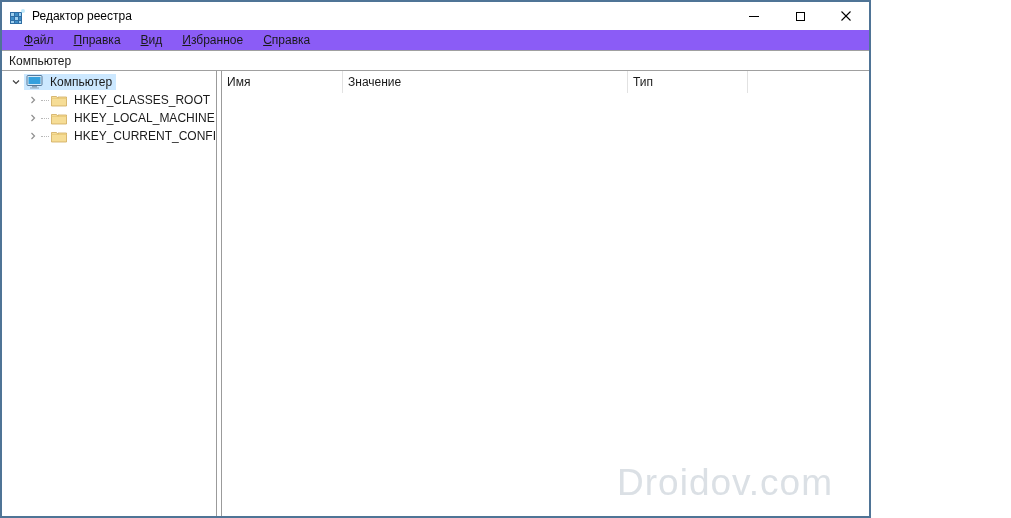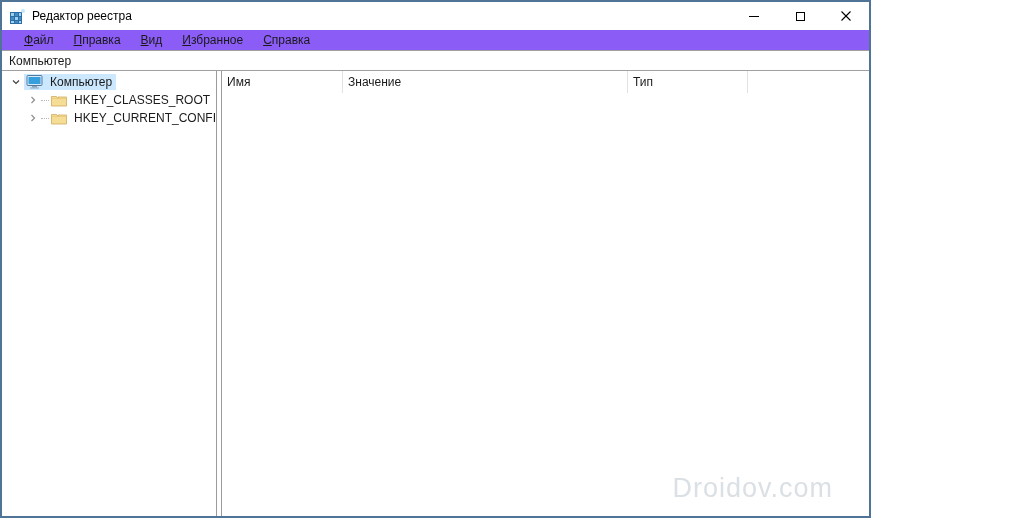--- a/index.html
+++ b/index.html
@@ -58,21 +58,21 @@
   .list-header { height:22px; display:flex; flex:0 0 auto; align-items:center; }
   .col { height:100%; display:flex; align-items:center; padding-left:5px; border-right:1px solid #e2e2e2; color:#1b1b1b; background:#fff; }
   .col-name { width:121px; }
   .col-type { width:120px; }
   .col-value { width:285px; }
   .list-body { flex:1; }
 
   
   .watermark {
     position:absolute; right:36px; bottom:12px;
-    font-size:27px; color:#dbe0e5; letter-spacing:1px;
+    font-size:37px; color:#dbe0e5; letter-spacing:1px;
     pointer-events:none;
   }
 </style>
 </head>
 <body>
 
 <div class="window">
 
   <div class="titlebar">
     <svg class="app-icon" viewBox="0 0 17 17">
@@ -145,33 +145,46 @@
           </span>
         <span class="dots"></span>
         <svg class="node-icon" width="16" height="13" viewBox="0 0 16 13">
             <path d="M0.5,2.5 h5 l1.5,2 v-1.5 h8.5 v9 h-15 z" fill="#f6dd96" stroke="#cfa95c" stroke-width="0.8"></path>
             <path d="M0.5,4.5 h15" stroke="#e8c979" stroke-width="0.8"></path>
           </svg>
         <span class="tree-label">HKEY_CLASSES_ROOT</span>
       </div>
 
 
-
-
       <div class="tree-row child">
         <span class="chev">
             <svg width="10" height="10" viewBox="0 0 10 10">
               <polyline points="3.5,2 6.5,5 3.5,8" fill="none" stroke="#8f8f8f" stroke-width="1.2"></polyline>
             </svg>
           </span>
         <span class="dots"></span>
         <svg class="node-icon" width="16" height="13" viewBox="0 0 16 13">
             <path d="M0.5,2.5 h5 l1.5,2 v-1.5 h8.5 v9 h-15 z" fill="#f6dd96" stroke="#cfa95c" stroke-width="0.8"></path>
             <path d="M0.5,4.5 h15" stroke="#e8c979" stroke-width="0.8"></path>
           </svg>
+        <span class="tree-label">HKEY_LOCAL_MACHINE</span>
+      </div>
+
+
+      <div class="tree-row child">
+        <span class="chev">
+            <svg width="10" height="10" viewBox="0 0 10 10">
+              <polyline points="3.5,2 6.5,5 3.5,8" fill="none" stroke="#8f8f8f" stroke-width="1.2"></polyline>
+            </svg>
+          </span>
+        <span class="dots"></span>
+        <svg class="node-icon" width="16" height="13" viewBox="0 0 16 13">
+            <path d="M0.5,2.5 h5 l1.5,2 v-1.5 h8.5 v9 h-15 z" fill="#f6dd96" stroke="#cfa95c" stroke-width="0.8"></path>
+            <path d="M0.5,4.5 h15" stroke="#e8c979" stroke-width="0.8"></path>
+          </svg>
         <span class="tree-label">HKEY_CURRENT_CONFIG</span>
       </div>
 
     </div>
 
     <div class="splitter"></div>
 
     <div class="list-pane">
       <div class="list-header">
         <div class="col col-name">Имя</div>

